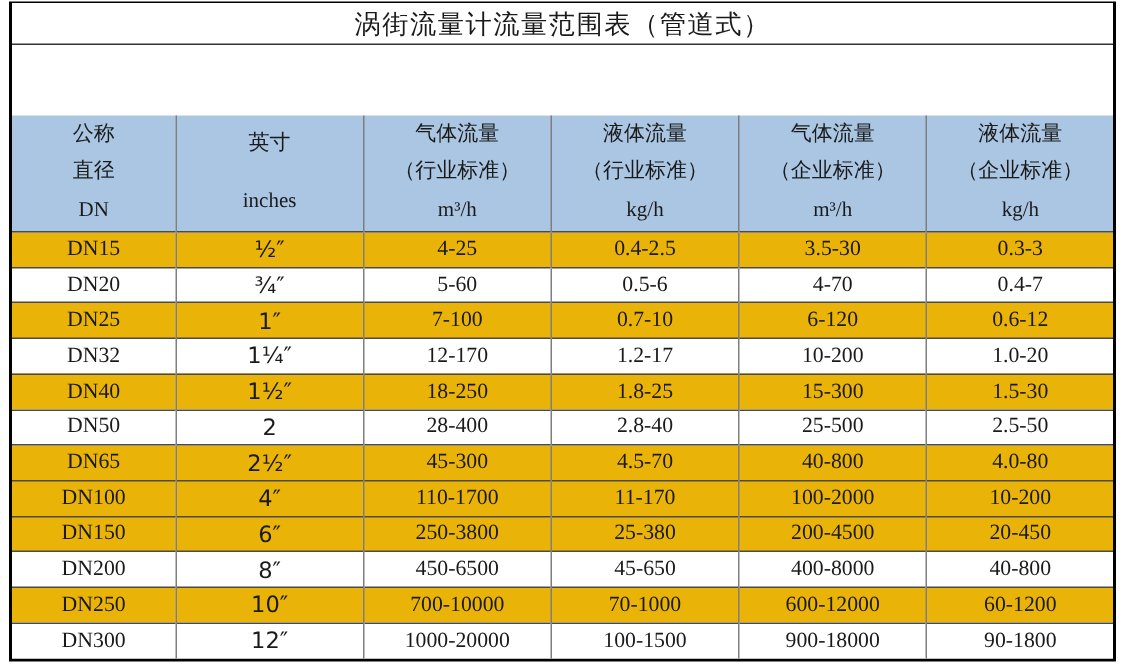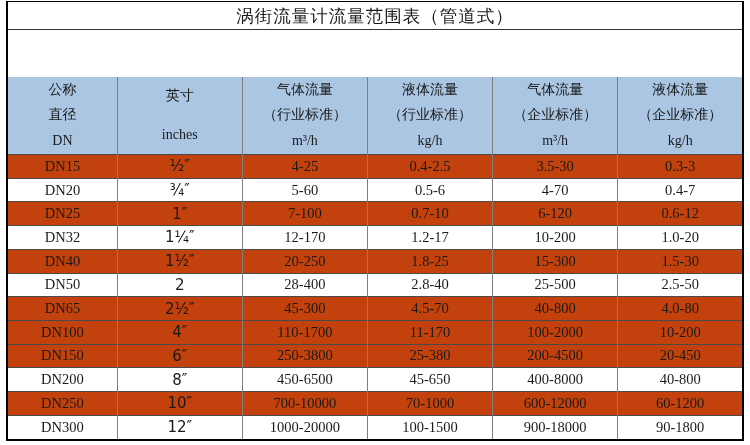--- a/index.html
+++ b/index.html
@@ -67,21 +67,21 @@
   td {
     text-align: center;
     font-size: 14.5px;
     padding: 0;
     border-top: 1px solid #4a4a4a;
     background: #ffffff;
     vertical-align: middle;
   }
   td, th { border-left: 1px solid #7f7f7f; }
   td:first-child, th:first-child { border-left: none; }
-  tr.stripe td { background: #c2410c; }
+  tr.stripe td { background: #eab308; }
   td.col-inches {
     font-family: "DejaVu Sans", "Liberation Sans", sans-serif;
     font-size: 15px;
   }
 </style>
 </head>
 <body>
 
 <div class="page">
   <div class="frame">
@@ -169,21 +169,21 @@
             <td class="col-dn">DN32</td>
             <td class="col-inches">1¼″</td>
             <td class="col-gas-industry">12-170</td>
             <td class="col-liquid-industry">1.2-17</td>
             <td class="col-gas-enterprise">10-200</td>
             <td class="col-liquid-enterprise">1.0-20</td>
           </tr>
           <tr class="stripe">
             <td class="col-dn">DN40</td>
             <td class="col-inches">1½″</td>
-            <td class="col-gas-industry">20-250</td>
+            <td class="col-gas-industry">18-250</td>
             <td class="col-liquid-industry">1.8-25</td>
             <td class="col-gas-enterprise">15-300</td>
             <td class="col-liquid-enterprise">1.5-30</td>
           </tr>
           <tr class="plain">
             <td class="col-dn">DN50</td>
             <td class="col-inches">2</td>
             <td class="col-gas-industry">28-400</td>
             <td class="col-liquid-industry">2.8-40</td>
             <td class="col-gas-enterprise">25-500</td>

